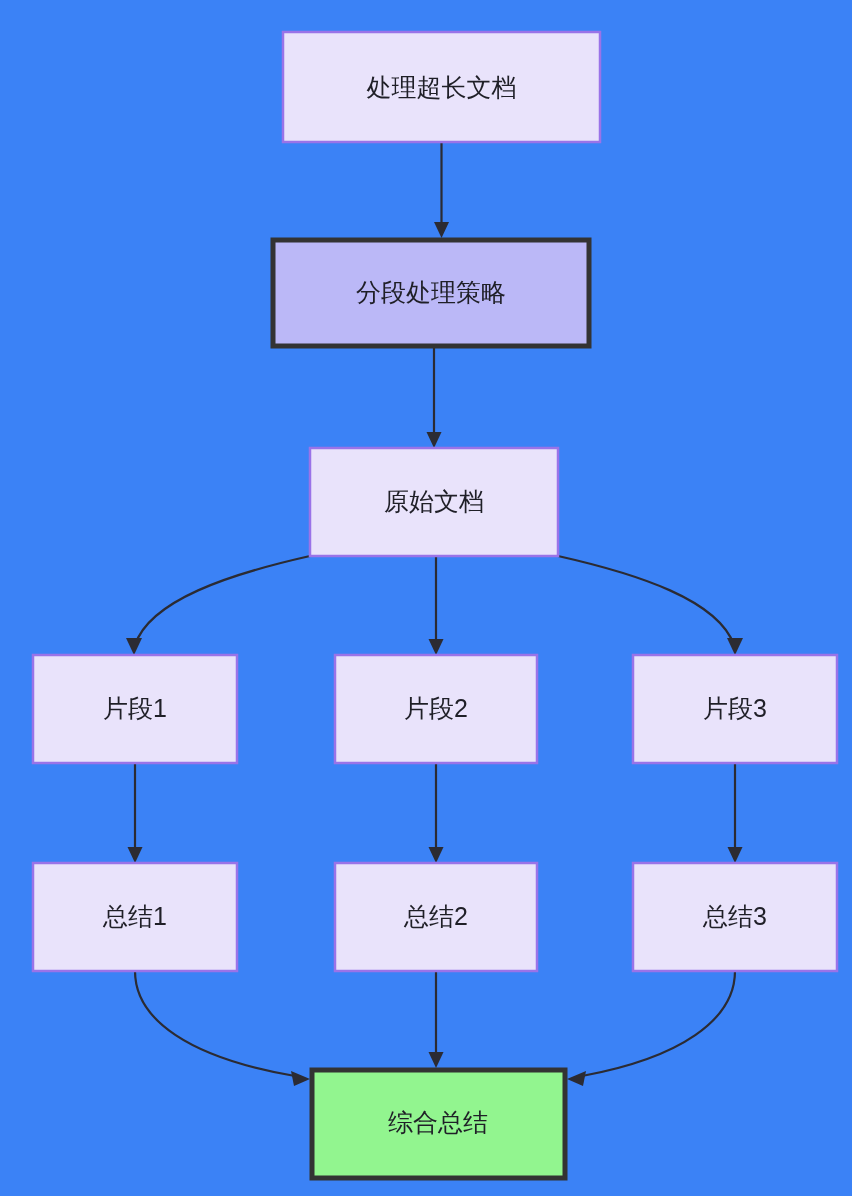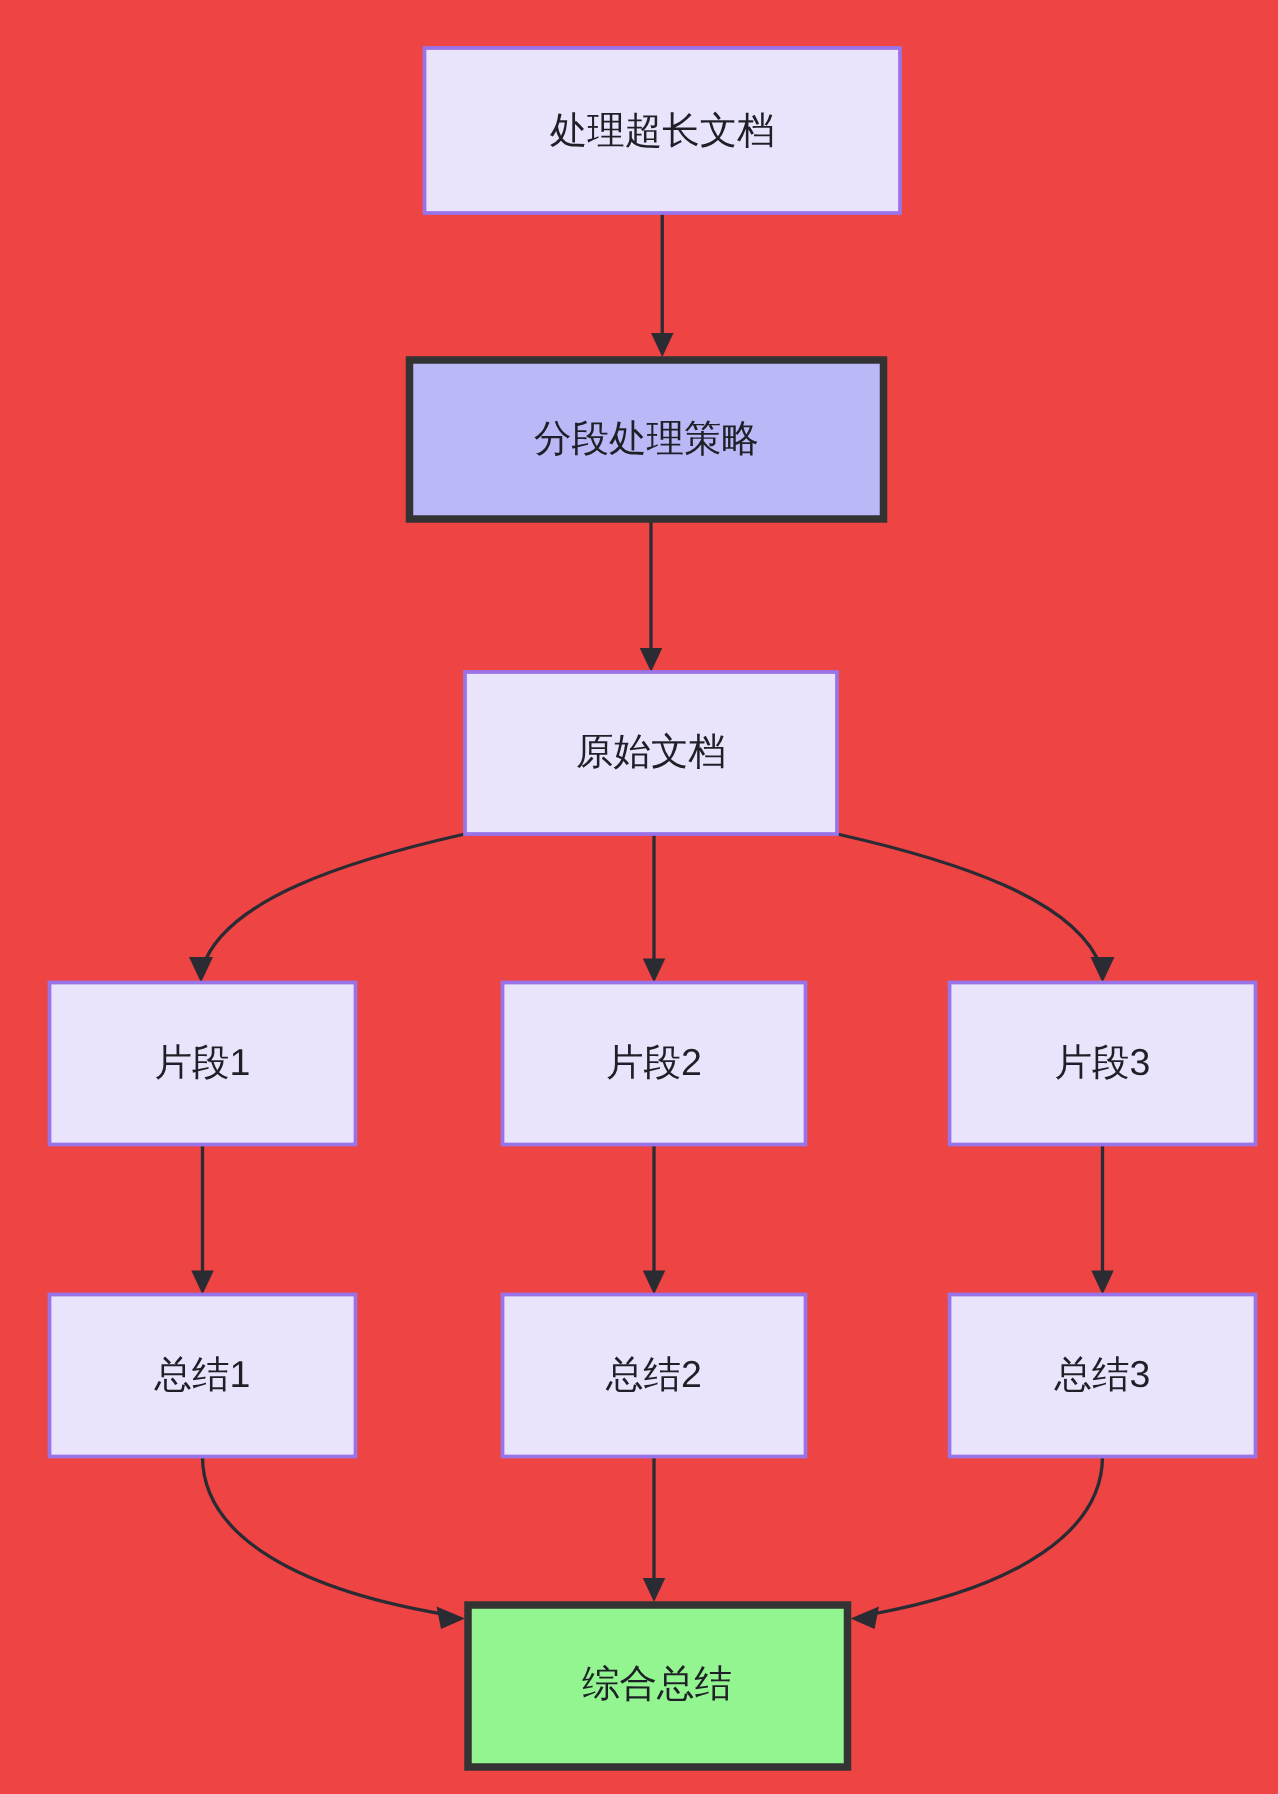--- a/index.html
+++ b/index.html
@@ -10,21 +10,21 @@
   body {
     width: 852px;
     height: 1196px;
     font-family: "Liberation Sans", "DejaVu Sans", sans-serif;
     overflow: hidden;
   }
   #flowchart-root {
     position: relative;
     width: 852px;
     height: 1196px;
-    background: #ef4444;
+    background: #3b82f6;
     text-align: center;
   }
   svg.diagram {
     display: block;
     width: 852px;
     height: 1196px;
   }
   .node-rect {
     stroke-linejoin: miter;
   }

